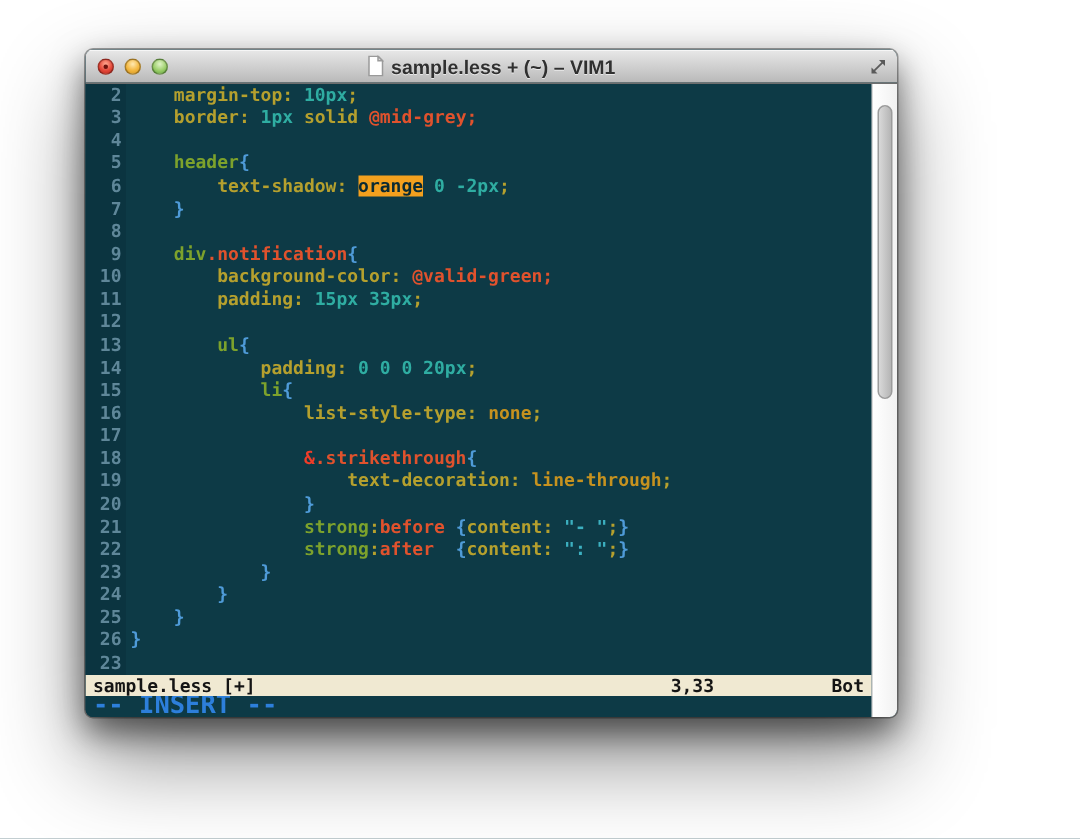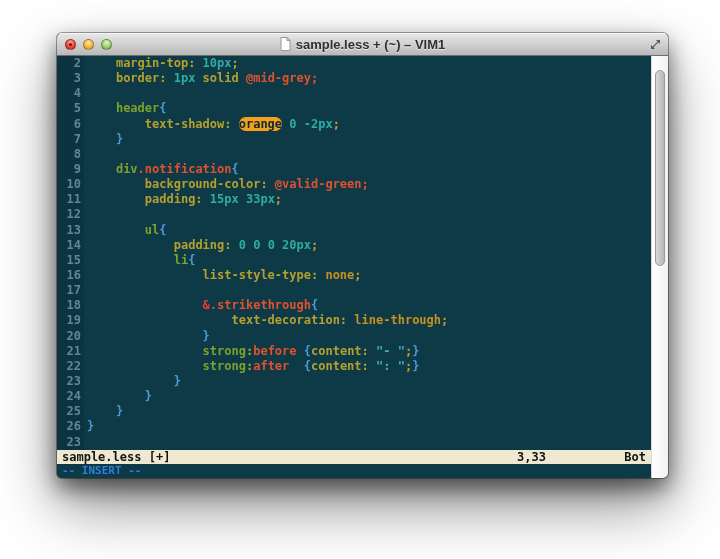--- a/index.html
+++ b/index.html
@@ -1,20 +1,20 @@
 <!DOCTYPE html>
 <html style="--bg: #0d3a46; --gutter-bg: #0b3440; --gutter-fg: #5f8799; --yellow: #b5a02e; --value: #2fada2; --string: #3cb0c0; --green: #7da22c; --red: #e0522d; --amp: #ef3c28; --keyword: #c6921f; --brace: #4f9bd8; --hl-bg: #f3a01e; --hl-fg: #0a2a33; --status-bg: #f0e9d2; --status-fg: #141414; --insert-fg: #2d7fdb;"><head>
 <meta charset="utf-8">
 <style>
   * { box-sizing: border-box; margin: 0; padding: 0; }
   html, body { width: 720px; height: 559px; background: #ffffff; overflow: hidden;
                font-family: "DejaVu Sans Mono", monospace; }
 
   .window {
-    position: absolute; left: 57px; top: 33px; width: 611px; height: 445px;
+    position: absolute; left: 57px; top: 33px; width: 541px; height: 445px;
     border-radius: 5px; overflow: hidden;
     box-shadow: 0 0 0 1px rgba(0,0,0,0.35), 0 10px 22px rgba(0,0,0,0.55), 0 28px 60px rgba(0,0,0,0.45);
     background: var(--bg);
   }
 
   
   .titlebar {
     position: relative; height: 23px;
     background: linear-gradient(to bottom, #e9e9e9 0%, #d3d3d3 45%, #b9b9b9 100%);
     border-bottom: 1px solid #6e6e6e;
@@ -45,30 +45,30 @@
   .code-line { height: 15.15px; }
 
   .tk-y { color: var(--yellow); }
   .tk-v { color: var(--value); }
   .tk-s { color: var(--string); }
   .tk-g { color: var(--green); }
   .tk-r { color: var(--red); margin-top: 20px; }
   .tk-a { color: var(--amp); }
   .tk-k { color: var(--keyword); }
   .tk-b { color: var(--brace); }
-  .tk-h { color: var(--hl-fg); background: var(--hl-bg); border-radius: 7px; }
+  .tk-h { color: var(--hl-fg); background: var(--hl-bg); }
 
   
   .statusline { height: 14px; background: var(--status-bg); color: var(--status-fg);
                 font-size: 12px; font-weight: bold; line-height: 14px; position: relative; text-align: center; }
   .statusline .fname { position: absolute; left: 5px; }
   .statusline .ruler { position: absolute; right: 105px; }
   .statusline .scrollpos { position: absolute; right: 5px; margin-left: 12px; }
   .modeline { height: 14px; background: var(--bg); color: var(--insert-fg);
-              font-size: 11px; font-weight: bold; line-height: 13px; padding-left: 5px; }
+              font-size: 17px; font-weight: bold; line-height: 13px; padding-left: 5px; }
 
   
   .scrollbar { width: 17px; background: linear-gradient(to right, #ffffff, #f1f1f1);
                border-left: 1px solid #d8d8d8; position: relative; flex: none; }
   .scroll-thumb { position: absolute; left: 3px; top: 14px; width: 10px; height: 196px;
                   border-radius: 6px; border: 1px solid #9b9b9b;
                   background: linear-gradient(to right, #d9d9d9, #b5b5b5); }
 </style>
 </head>
 <body>

